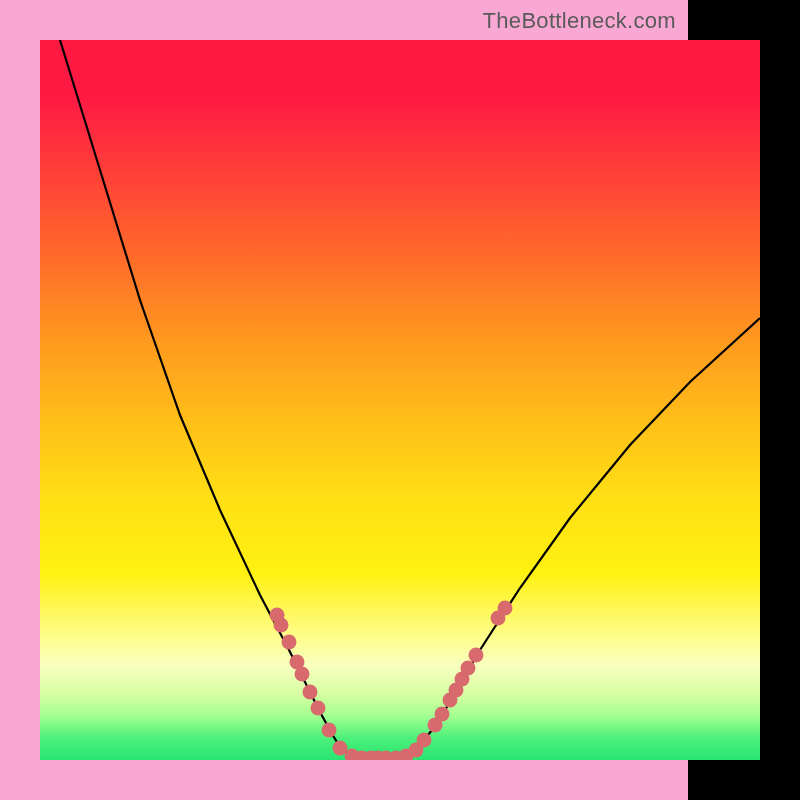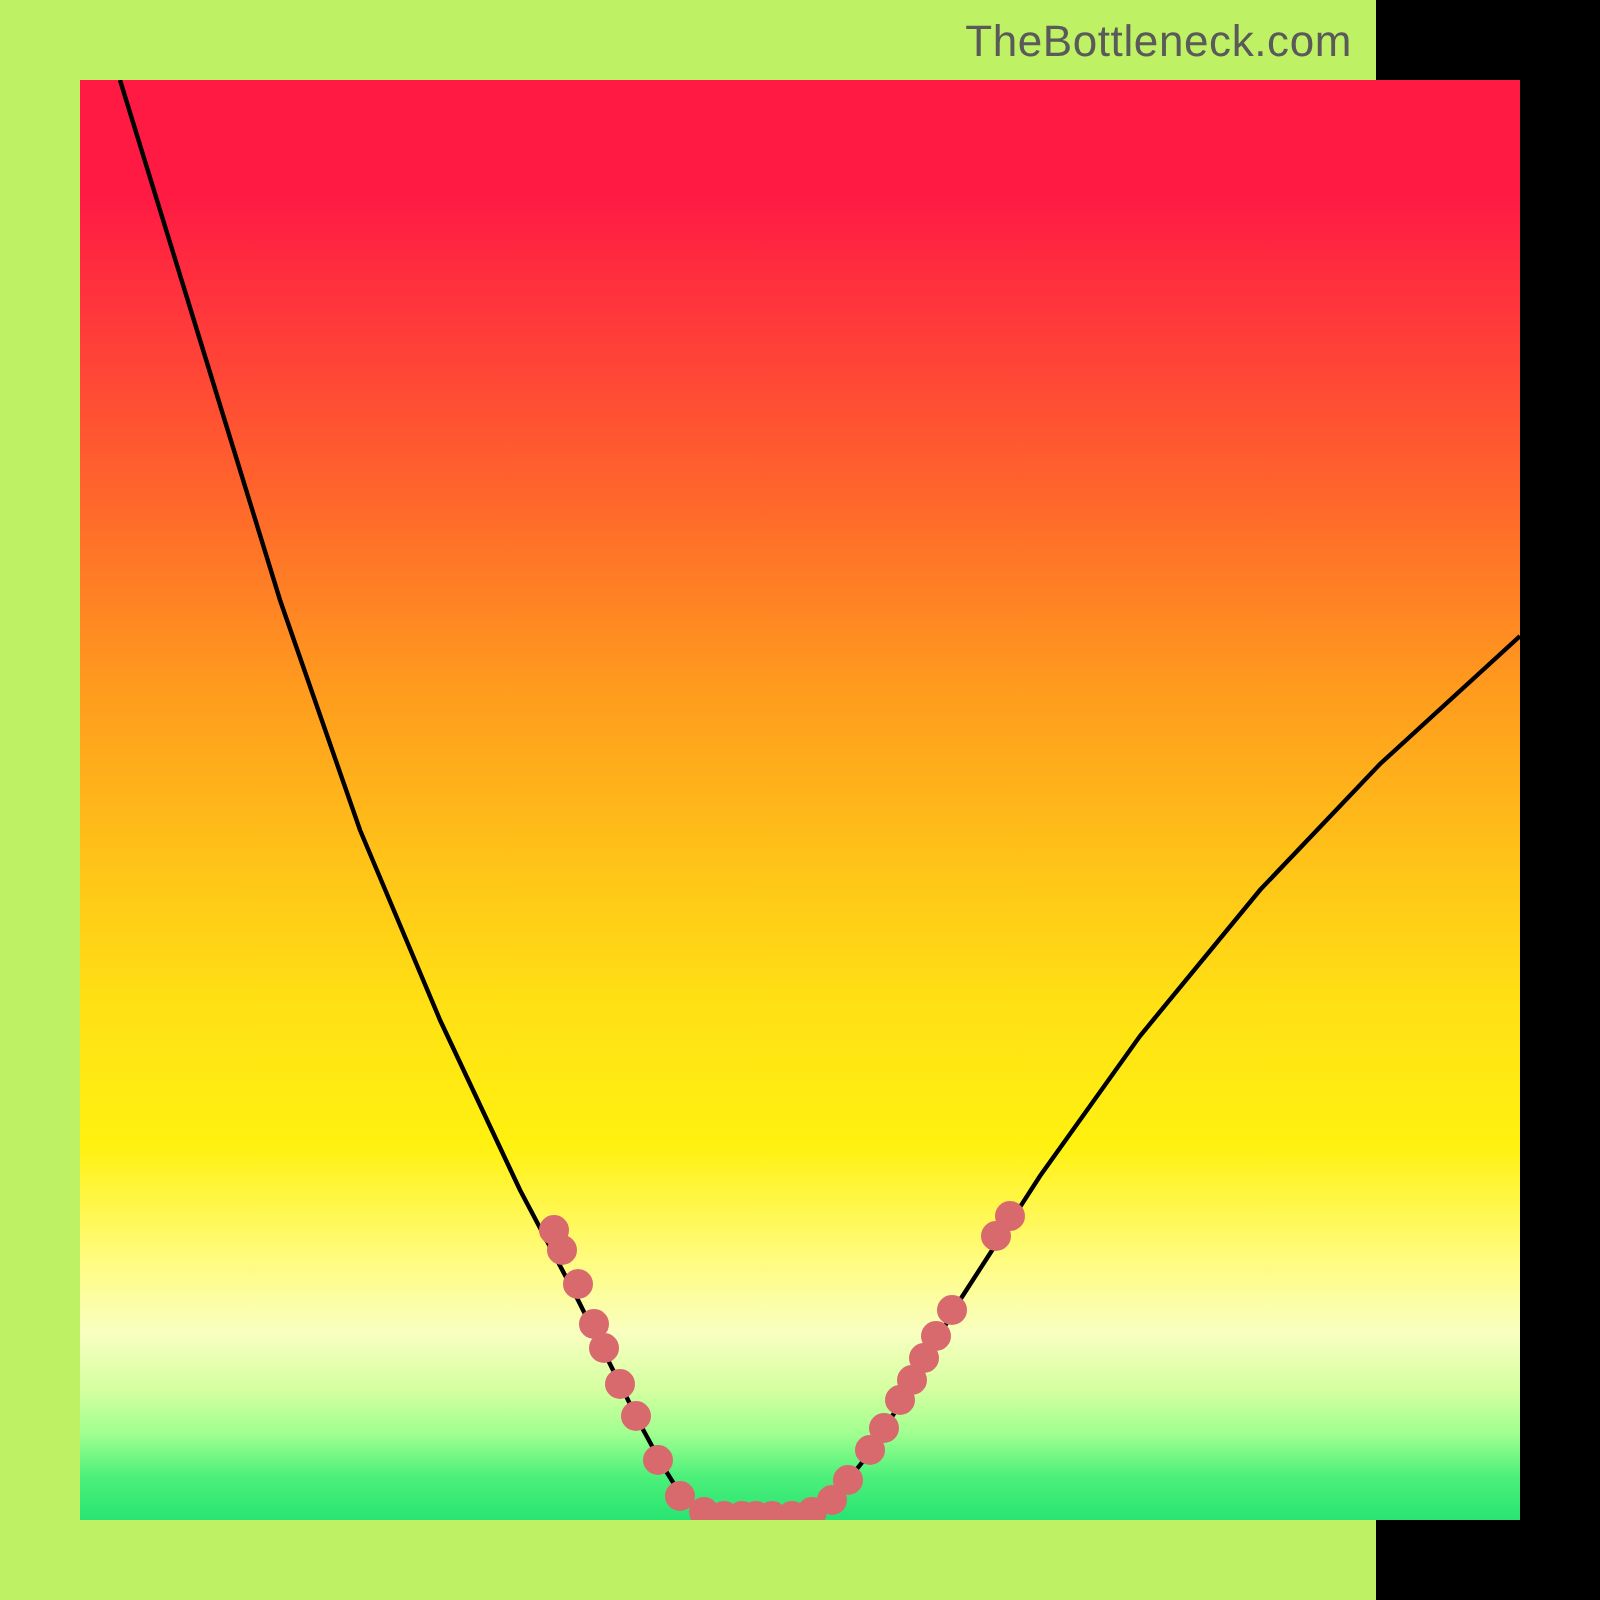--- a/index.html
+++ b/index.html
@@ -10,21 +10,21 @@
     background: #000;
     overflow: hidden;
     font-family: Arial, Helvetica, sans-serif;
   }
   .frame {
     position: absolute;
     left: 0;
     top: 0;
     width: 688px;
     height: 800px;
-    background: #bef264;
+    background: #f9a8d4;
   }
   .plot-area {
     position: absolute;
     left: 40px;
     top: 40px;
     width: 720px;
     height: 720px;
     overflow: hidden;
   }
   .gradient {

